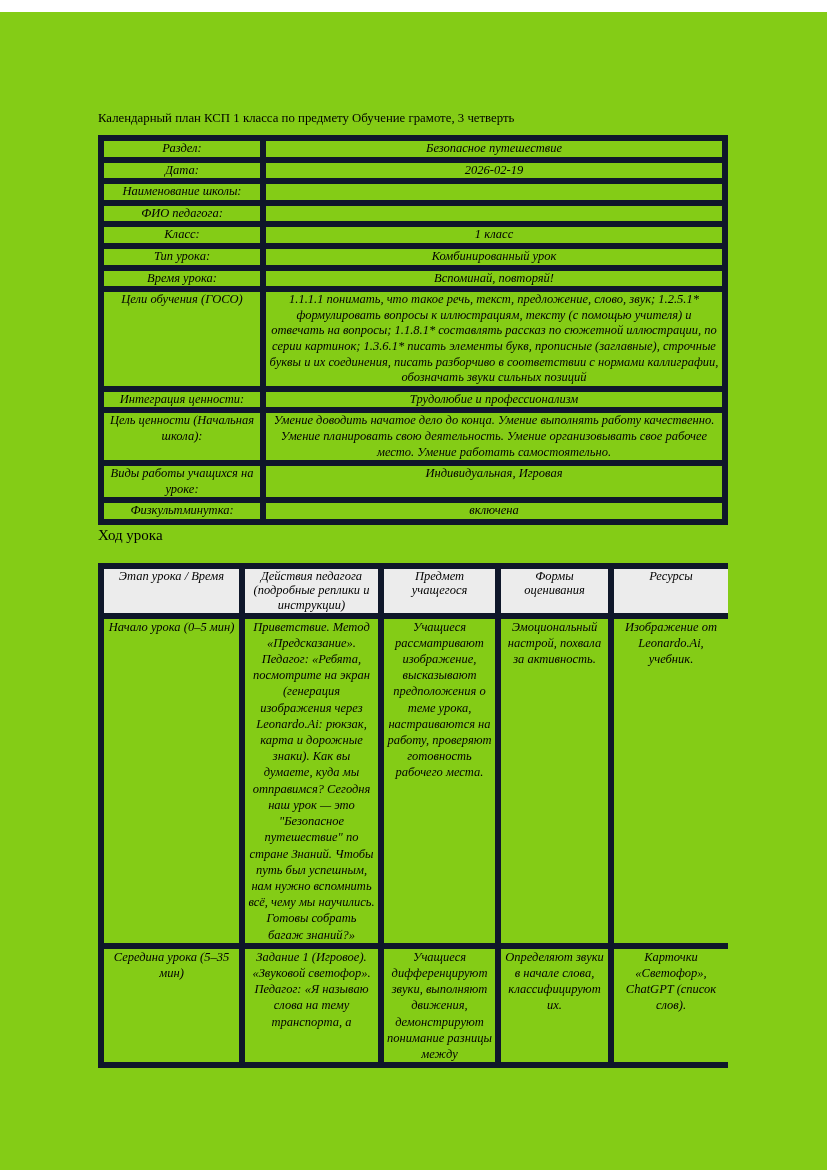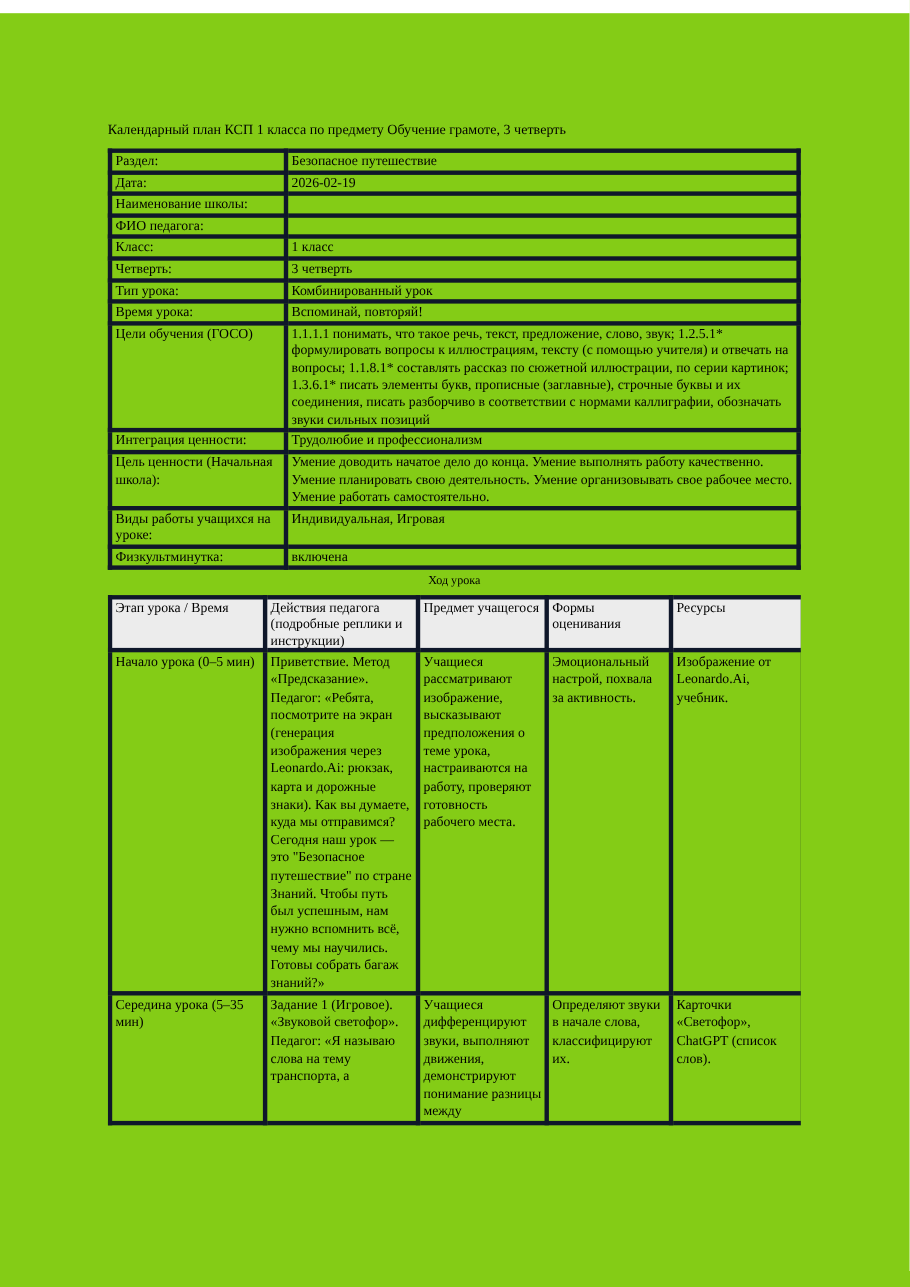--- a/index.html
+++ b/index.html
@@ -33,35 +33,35 @@
     line-height: 15px;
     margin: 0 0 9px 0;
     white-space: nowrap;
   }
   table {
     border-collapse: collapse;
     width: 630px;
     table-layout: fixed;
   }
   td, th {
-    border: 4px solid #0f172a;
+    border: 6px solid #0f172a;
     font-size: 12.5px;
     font-weight: normal;
-    text-align: left;
+    text-align: center;
     vertical-align: top;
     padding: 0 3px;
     line-height: 15.6px;
     word-wrap: break-word;
+    font-style: italic;
   }
   .info-table td.info-label { width: 150px; }
   .section-heading {
-    font-size: 11px;
+    font-size: 15px;
     line-height: 15px;
-    margin: 3px 0 5px 0;
-    text-align: center;
+    margin: 3px 0 20px 0;
   }
   .lesson-clip {
     width: 630px;
     height: 716px;
     overflow: hidden;
     border-bottom: 1px solid #000000;
     box-sizing: border-box;
   }
   .lesson-table td, .lesson-table th {
     line-height: 16.2px;
@@ -93,24 +93,20 @@
           <td class="info-label">Наименование школы:</td>
           <td></td>
         </tr>
         <tr>
           <td class="info-label">ФИО педагога:</td>
           <td></td>
         </tr>
         <tr>
           <td class="info-label">Класс:</td>
           <td>1 класс</td>
-        </tr>
-        <tr>
-          <td class="info-label">Четверть:</td>
-          <td>3 четверть</td>
         </tr>
         <tr>
           <td class="info-label">Тип урока:</td>
           <td>Комбинированный урок</td>
         </tr>
         <tr>
           <td class="info-label">Время урока:</td>
           <td>Вспоминай, повторяй!</td>
         </tr>
         <tr>

